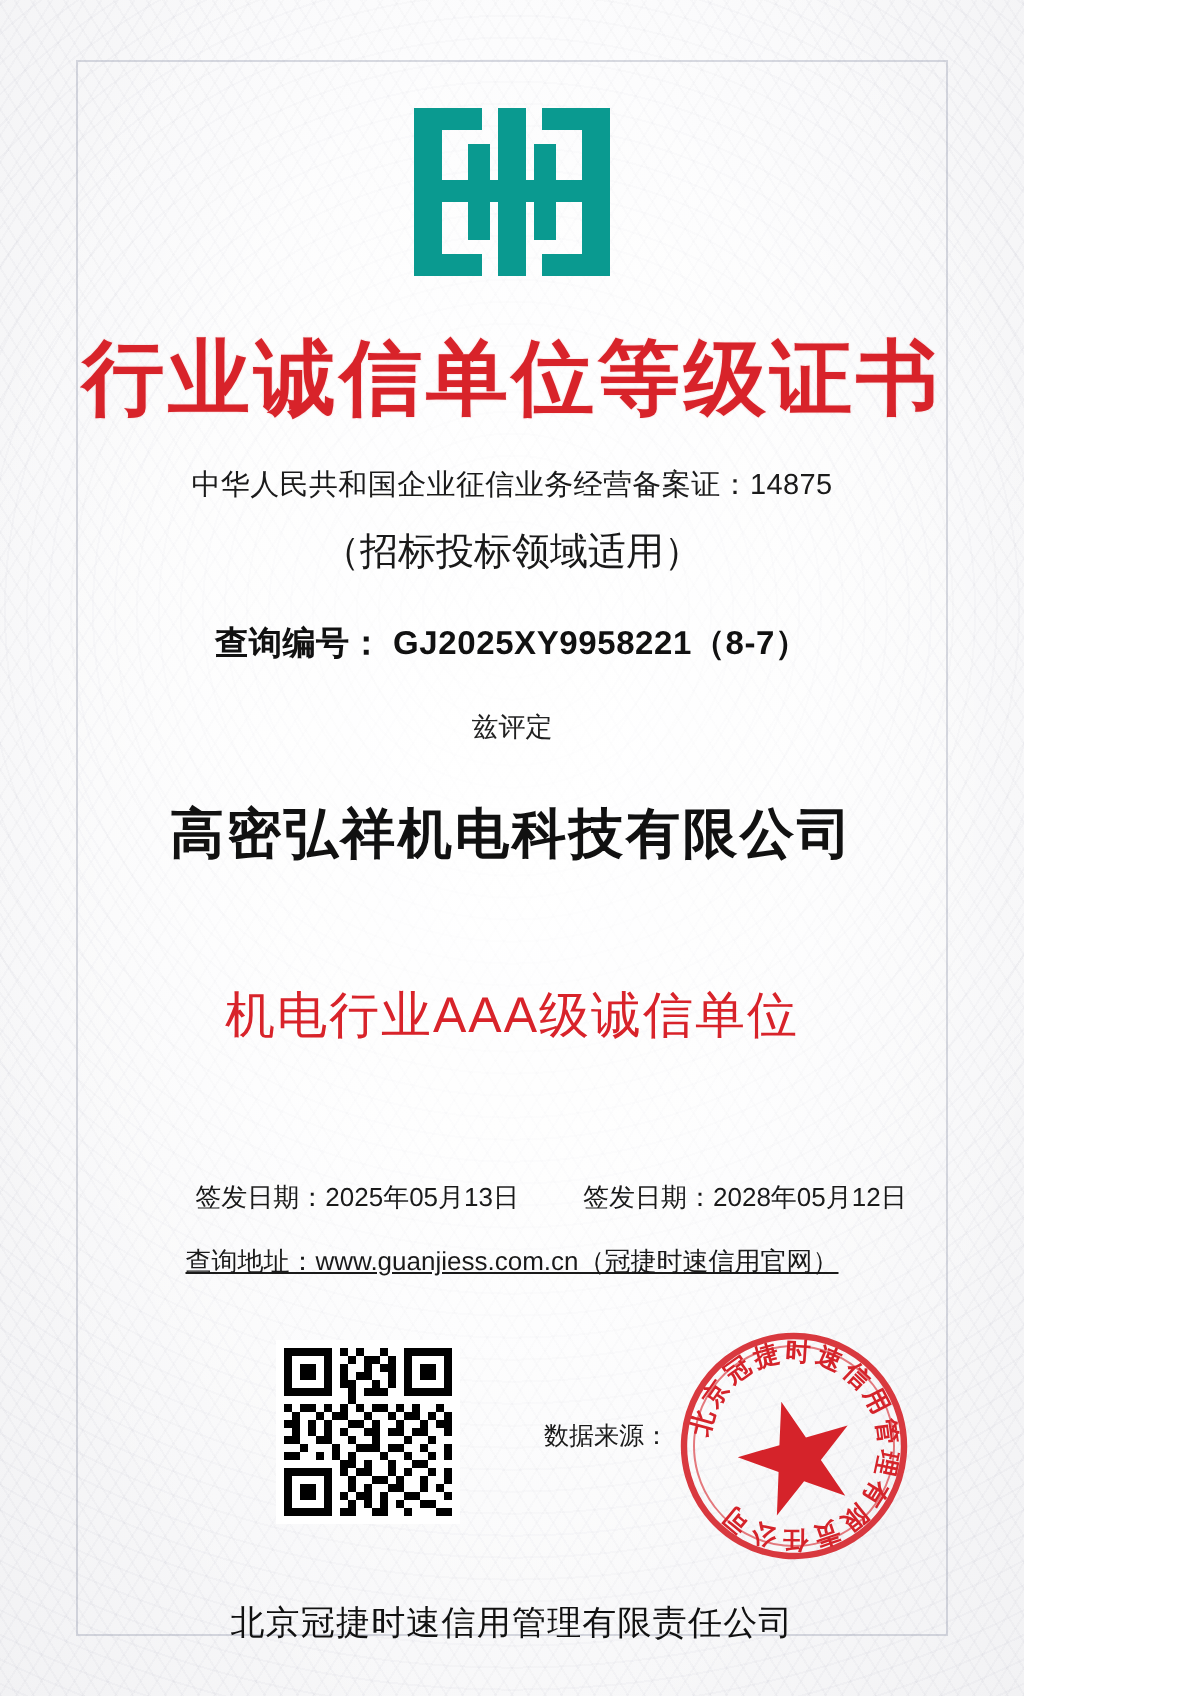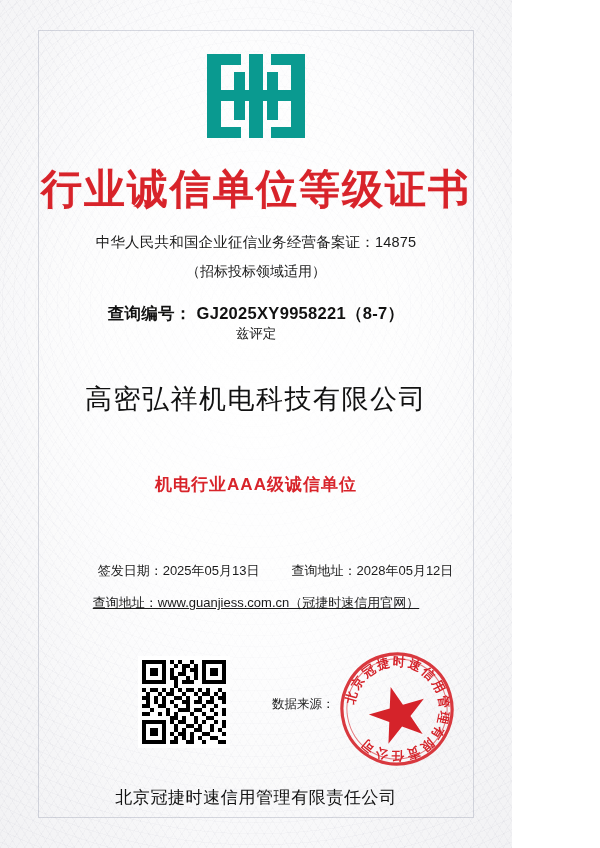--- a/index.html
+++ b/index.html
@@ -76,45 +76,46 @@
     text-shadow: 0 0 1px rgba(216,35,42,0.25);
   }
   .sub-line-1 {
     margin-top: 16px;
     font-size: 14.5px;
     color: #1a1a1a;
     letter-spacing: 0.2px;
   }
   .sub-line-2 {
     margin-top: 11px;
-    font-size: 14px;
+    font-size: 19px;
     color: #1a1a1a;
   }
   .query-no {
     margin-top: 22px;
     font-size: 16.5px;
     font-weight: bold;
     color: #111111;
     letter-spacing: 0.3px;
   }
   .hereby {
+    margin-top: 22px;
     font-size: 13.5px;
     color: #222222;
   }
   .company-name {
-    margin-top: 38px;
+    margin-top: 26px;
     font-size: 27px;
-    font-weight: normal;
+    font-weight: bold;
     color: #111111;
     letter-spacing: 1.5px;
   }
   .award-level {
     margin-top: 56px;
-    font-size: 17px;
-    font-weight: bold;
+    font-size: 25px;
+    font-weight: normal;
     color: #d8232a;
     letter-spacing: 1px;
   }
 
   
   .dates-row {
     margin-top: 66px;
     display: flex;
     gap: 32px;
     font-size: 13px;
@@ -125,21 +126,21 @@
   .query-url {
     margin-top: 14px;
     font-size: 13px;
     color: #1a1a1a;
     white-space: nowrap;
     text-decoration: underline;
   }
 
   
   .bottom-area {
-    margin-top: 36px;
+    margin-top: 22px;
     width: 100%;
     height: 132px;
     position: relative;
   }
   .qr {
     position: absolute;
     left: 138px;
     top: 8px;
     width: 92px;
     height: 92px;
@@ -207,21 +208,21 @@
     <div class="main-title">行业诚信单位等级证书</div>
     <div class="sub-line-1">中华人民共和国企业征信业务经营备案证：14875</div>
     <div class="sub-line-2">（招标投标领域适用）</div>
     <div class="query-no">查询编号： GJ2025XY9958221（8-7）</div>
     <div class="hereby">兹评定</div>
     <div class="company-name">高密弘祥机电科技有限公司</div>
     <div class="award-level">机电行业AAA级诚信单位</div>
 
     <div class="dates-row">
       <div class="date-item">签发日期：2025年05月13日</div>
-      <div class="date-item">查询地址：2028年05月12日</div>
+      <div class="date-item">签发日期：2028年05月12日</div>
     </div>
     <div class="query-url">查询地址：www.guanjiess.com.cn（冠捷时速信用官网）</div>
 
     <div class="bottom-area">
 
       <div class="qr">
         <svg viewBox="0 0 92 92" width="92" height="92" aria-hidden="true">
           <rect x="0" y="0" width="92" height="92" fill="#ffffff"></rect>
           <g fill="#000000">
 

